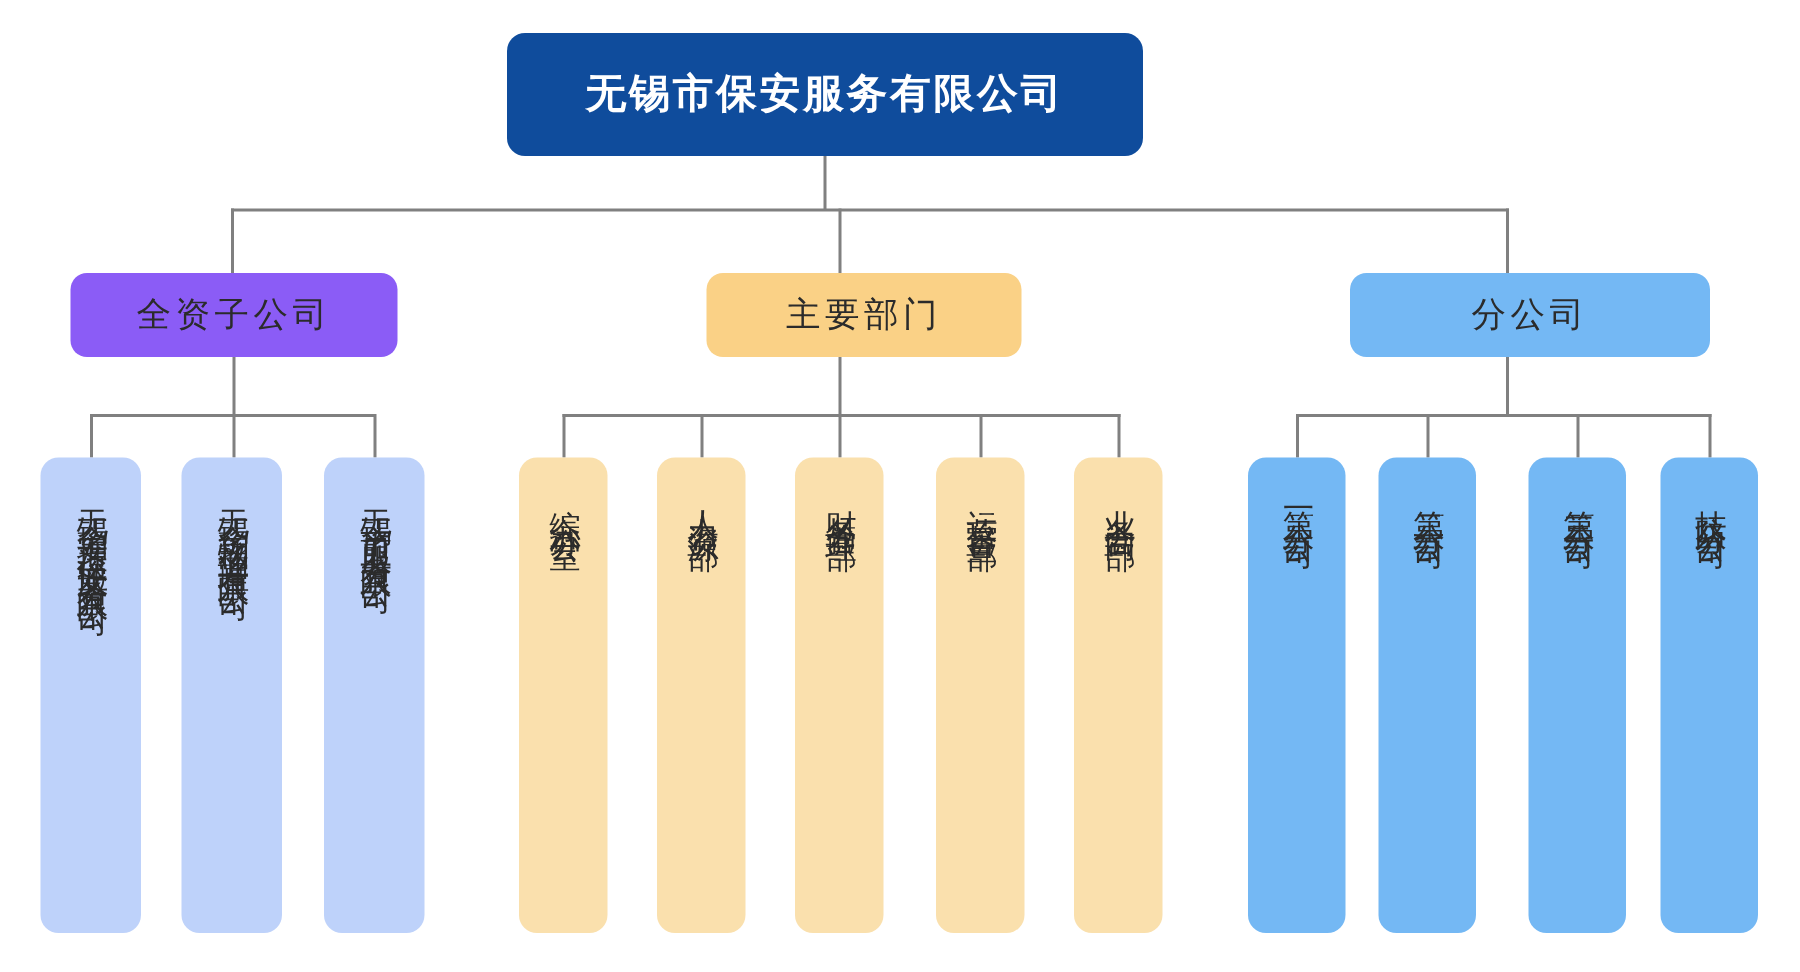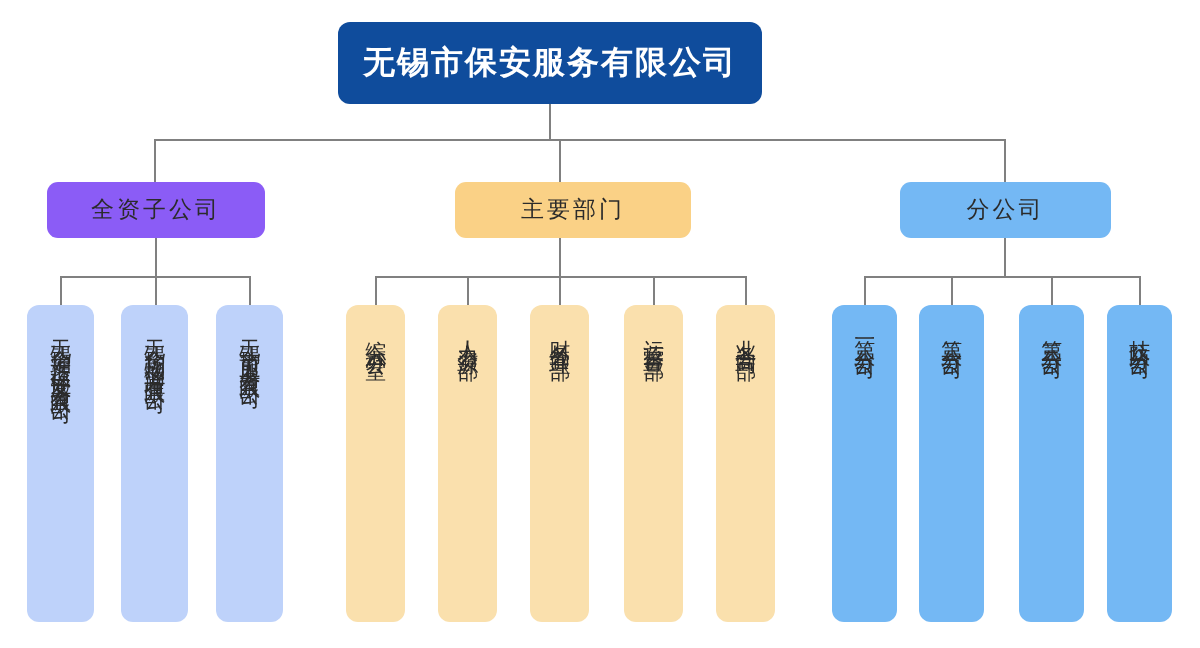--- a/index.html
+++ b/index.html
@@ -41,21 +41,21 @@
     letter-spacing: 0.5px;
   }
 
   
   .node-root {
     background: #0f4c9c;
     border-radius: 12px;
   }
   .node-root .node-label {
     color: #ffffff;
-    font-size: 32px;
+    font-size: 27px;
     font-weight: bold;
     letter-spacing: 2px;
   }
 
   
   .node-h2 { border-radius: 11px; }
   .node-h2 .node-label {
     font-size: 23px;
     color: #2b2b2b;
     letter-spacing: 3px;
@@ -113,21 +113,21 @@
   <div class="node node-leaf leaf-sub" style="left:27px; top:305px; width:67px; height:317px;">
     <span class="node-label">无锡金安押运保安服务有限公司</span>
   </div>
   <div class="node node-leaf leaf-sub" style="left:121px; top:305px; width:67px; height:317px;">
     <span class="node-label">无锡金翔物业管理有限公司</span>
   </div>
   <div class="node node-leaf leaf-sub" style="left:216px; top:305px; width:67px; height:317px;">
     <span class="node-label">无锡市前卫服务有限公司</span>
   </div>
 
-  <div class="node node-h2 h2-dept" style="left:455px; top:182px; width:236px; height:56px;">
+  <div class="node node-h2 h2-dept" style="left:471px; top:182px; width:210px; height:56px;">
     <span class="node-label">主要部门</span>
   </div>
   <div class="line line-v" style="left:559px; top:238px; width:2px; height:39px;"></div>
   <div class="line line-h" style="left:375px; top:276px; width:372px; height:2px;"></div>
   <div class="line line-v" style="left:375px; top:276px; width:2px; height:29px;"></div>
   <div class="line line-v" style="left:467px; top:276px; width:2px; height:29px;"></div>
   <div class="line line-v" style="left:559px; top:276px; width:2px; height:29px;"></div>
   <div class="line line-v" style="left:653px; top:276px; width:2px; height:29px;"></div>
   <div class="line line-v" style="left:745px; top:276px; width:2px; height:29px;"></div>
 
@@ -140,21 +140,21 @@
   <div class="node node-leaf leaf-dept" style="left:530px; top:305px; width:59px; height:317px;">
     <span class="node-label">财务管理部</span>
   </div>
   <div class="node node-leaf leaf-dept" style="left:624px; top:305px; width:59px; height:317px;">
     <span class="node-label">运营督查部</span>
   </div>
   <div class="node node-leaf leaf-dept" style="left:716px; top:305px; width:59px; height:317px;">
     <span class="node-label">业务合同部</span>
   </div>
 
-  <div class="node node-h2 h2-branch" style="left:900px; top:182px; width:211px; height:56px;">
+  <div class="node node-h2 h2-branch" style="left:900px; top:182px; width:240px; height:56px;">
     <span class="node-label">分公司</span>
   </div>
   <div class="line line-v" style="left:1004px; top:238px; width:2px; height:39px;"></div>
   <div class="line line-h" style="left:864px; top:276px; width:277px; height:2px;"></div>
   <div class="line line-v" style="left:864px; top:276px; width:2px; height:29px;"></div>
   <div class="line line-v" style="left:951px; top:276px; width:2px; height:29px;"></div>
   <div class="line line-v" style="left:1051px; top:276px; width:2px; height:29px;"></div>
   <div class="line line-v" style="left:1139px; top:276px; width:2px; height:29px;"></div>
 
   <div class="node node-leaf leaf-branch" style="left:832px; top:305px; width:65px; height:317px;">

